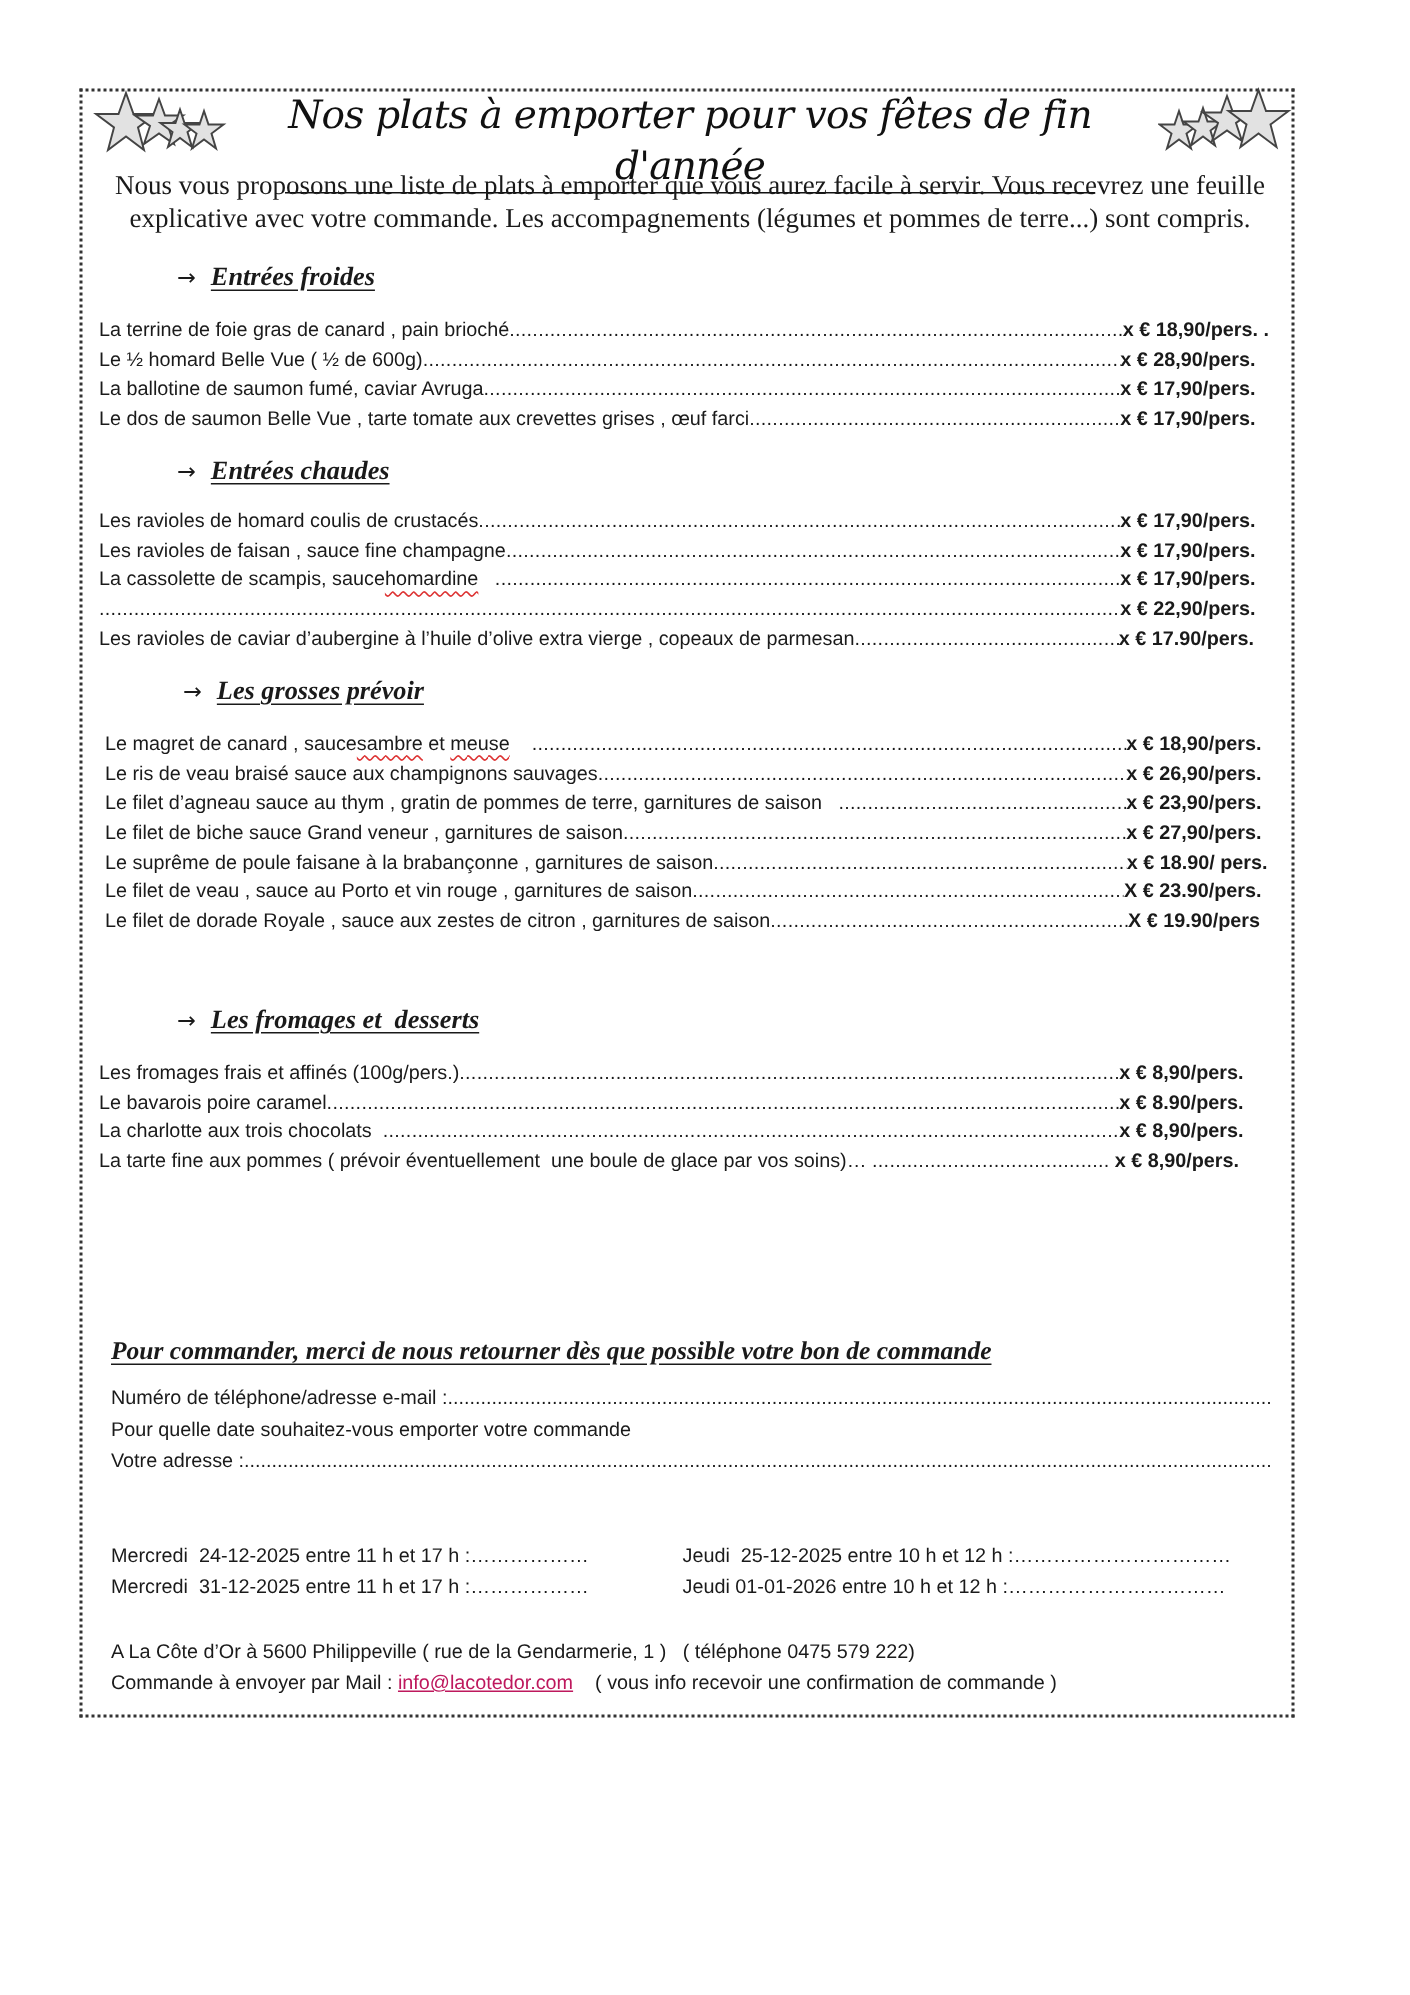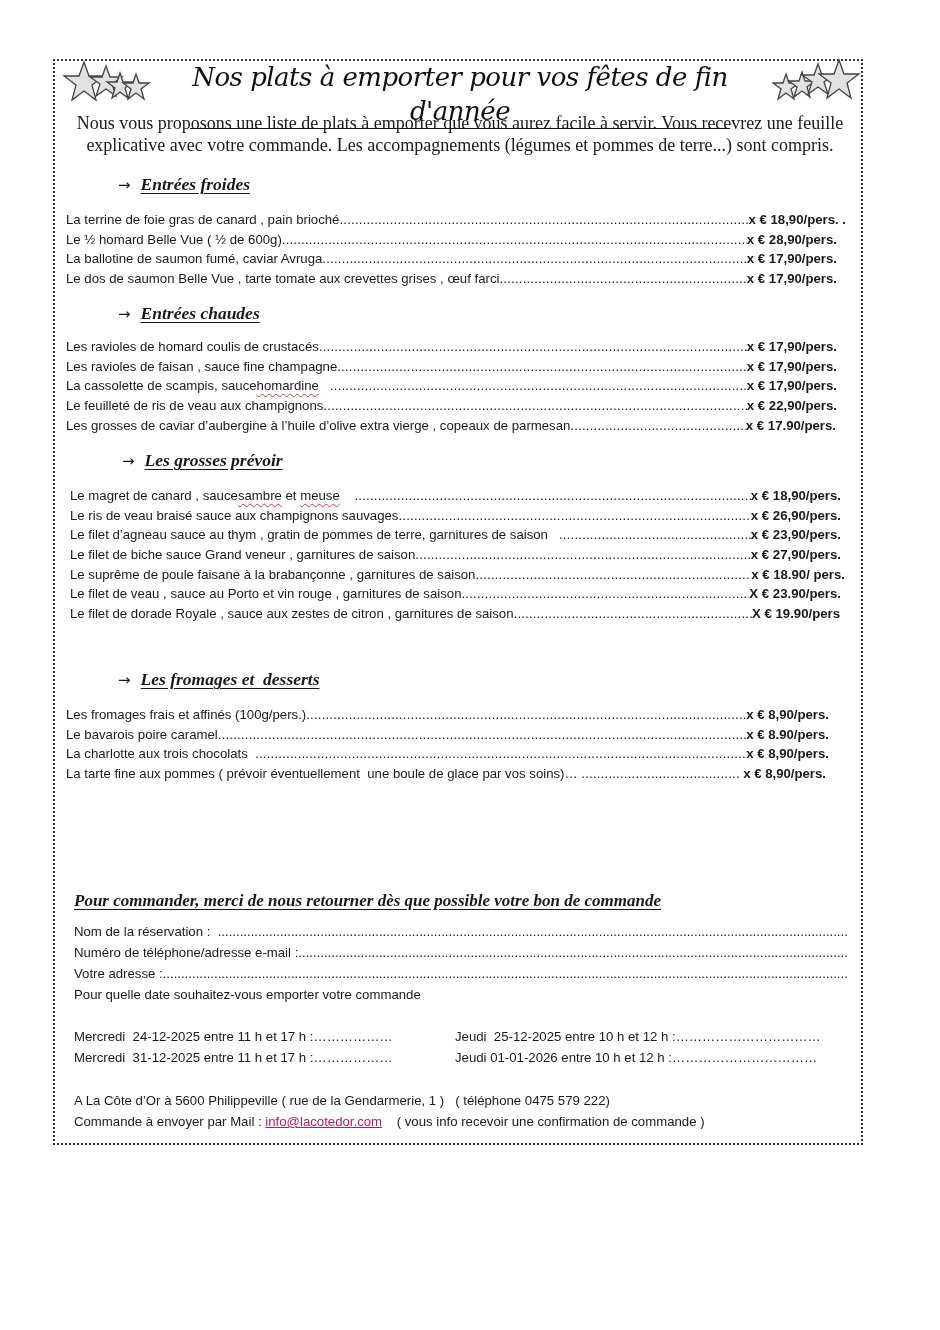--- a/index.html
+++ b/index.html
@@ -119,26 +119,25 @@
       <span class="price">x € 17,90/pers.</span>
     </div>
   <div class="item">
       <span class="name">La cassolette de scampis, sauce </span>
       <span class="name squiggle">homardine</span>
       <span class="name" style="white-space:pre">   </span>
       <span class="dots"></span>
       <span class="price">x € 17,90/pers.</span>
     </div>
   <div class="item">
-      <span class="name">Le feuilleté de ris de veau aux champignons</span>
       <span class="dots"></span>
       <span class="price">x € 22,90/pers.</span>
     </div>
   <div class="item" style="width:770px">
-      <span class="name">Les grosses de caviar d’aubergine à l’huile d’olive extra vierge , copeaux de parmesan </span>
+      <span class="name">Les ravioles de caviar d’aubergine à l’huile d’olive extra vierge , copeaux de parmesan </span>
       <span class="dots"></span>
       <span class="price">x €  17.90/pers.</span>
     </div>
 </div>
 
 <div class="section-head" style="left:122px; top:450px;">
   <span class="arrow">→</span><span class="txt">Les grosses prévoir</span>
 </div>
 <div class="items" style="left:70px; top:486px; width:771px;">
   <div class="item">
@@ -204,32 +203,28 @@
   <div class="item" style="width:760px">
       <span class="name" style="white-space:pre">La tarte fine aux pommes ( prévoir éventuellement  une boule de glace par vos soins)… </span>
       <span class="dots"></span>
       <span class="price" style="white-space:pre"> x € 8,90/pers.</span>
     </div>
 </div>
 
 <div class="order-title">Pour commander, merci de nous retourner dès que possible votre bon de commande</div>
 <div class="form">
   <div class="frow">
-      <span style="white-space:pre">Nom de la réservation :  </span>
-      <span class="dots"></span>
-    </div>
-  <div class="frow">
       <span>Numéro de téléphone/adresse e-mail :</span>
       <span class="dots"></span>
     </div>
+  <div class="frow">Pour quelle date souhaitez-vous emporter votre commande</div>
   <div class="frow">
       <span>Votre adresse :</span>
       <span class="dots"></span>
     </div>
-  <div class="frow">Pour quelle date souhaitez-vous emporter votre commande</div>
 </div>
 
 <div class="dates">
   <div class="drow">
     <span class="left" style="white-space:pre">Mercredi  24-12-2025 entre 11 h et 17 h :………………</span>
     <span class="right" style="white-space:pre">Jeudi  25-12-2025 entre 10 h et 12 h :……………………………</span>
   </div>
   <div class="drow">
     <span class="left" style="white-space:pre">Mercredi  31-12-2025 entre 11 h et 17 h :………………</span>
     <span class="right" style="white-space:pre">Jeudi 01-01-2026 entre 10 h et 12 h :……………………………</span>

